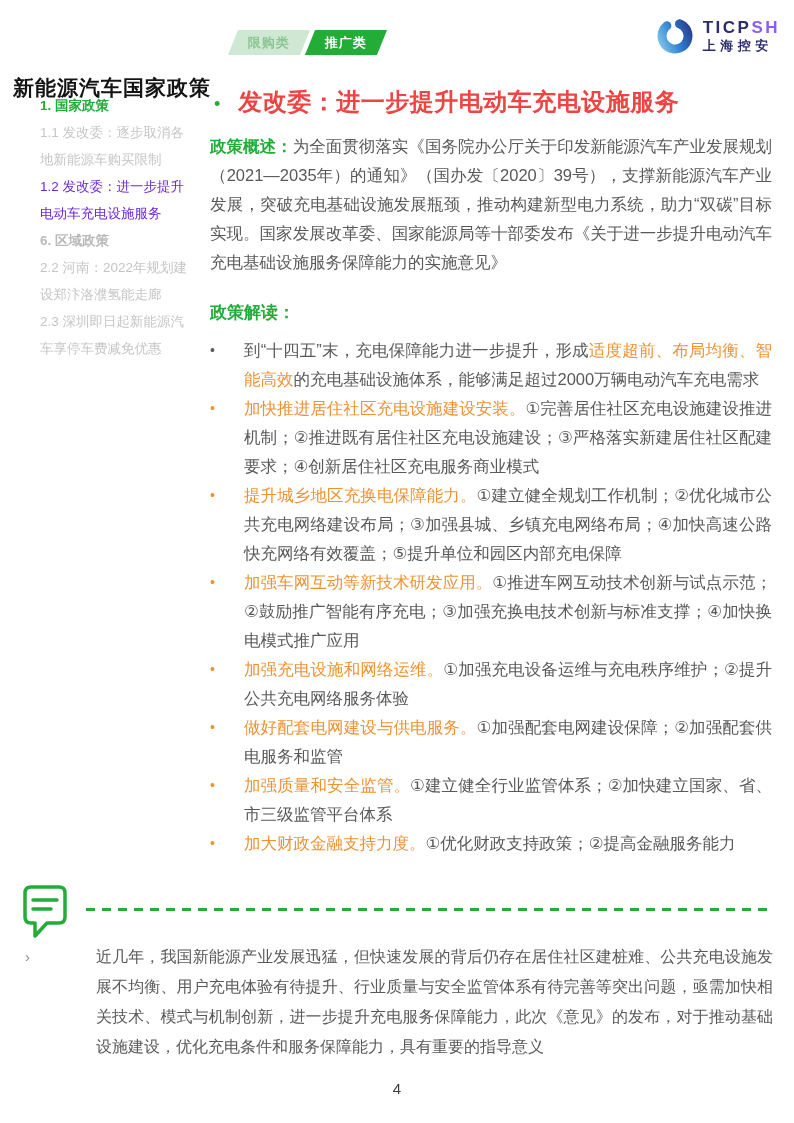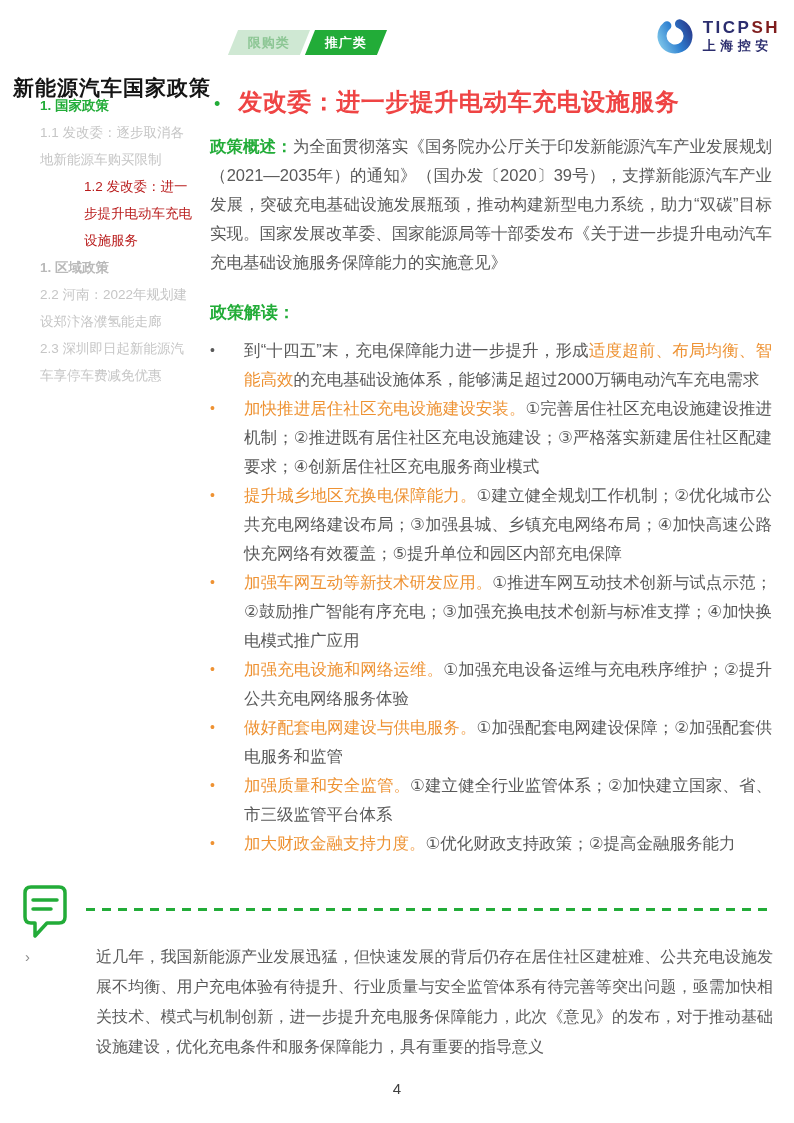--- a/index.html
+++ b/index.html
@@ -20,28 +20,28 @@
   }
   .tag .tag-label{display:inline-block;transform:skewX(22deg);
     font-size:13px;font-weight:700;letter-spacing:1px;}
   .tag.inactive{background:#cfe8d3;}
   .tag.inactive .tag-label{color:#8cc694;}
   .tag.active{background:#22ac38;}
   .tag.active .tag-label{color:#ffffff;}
   .logo{position:absolute;right:14px;top:16px;display:flex;align-items:center;}
   .logo-text{margin-left:8px;display:flex;flex-direction:column;line-height:1.15;}
   .logo-en{font-size:17px;font-weight:700;letter-spacing:2.5px;color:#2b2d6e;}
-  .logo-en .accent{color:#7f1d1d;}
+  .logo-en .accent{color:#8b5cf6;}
   .logo-cn{font-size:13px;font-weight:700;letter-spacing:4.5px;color:#2b2d6e;margin-top:2px;}
   
   .sidebar{position:absolute;left:40px;top:92px;width:152px;}
   .side-item{font-size:13.5px;line-height:27px;cursor:pointer;}
   .side-item.section-active{color:#22ac38;font-weight:700;}
   .side-item.section-inactive{color:#b9b9b9;font-weight:700;}
-  .side-item.active{color:#b91c1c;margin-left:44px;}
+  .side-item.active{color:#6d28d9;}
   .side-item.inactive{color:#c6c6c6;}
   
   .main{position:absolute;left:210px;top:86px;width:562px;}
   .main-heading{display:flex;align-items:baseline;margin:0 0 4px 0;}
   .hbullet{color:#22ac38;font-size:18px;margin:0 18px 0 4px;}
   .main-heading h1{
     margin:0;font-size:24px;font-weight:700;color:#ef4444;letter-spacing:0.5px;
   }
   .para{
     margin:14px 0 0 0;font-size:16.5px;line-height:29px;color:#595959;
@@ -100,21 +100,21 @@
   <div class="logo-text">
     <div class="logo-en"><span>TICP</span><span class="accent">SH</span></div>
     <div class="logo-cn">上海控安</div>
   </div>
 </div>
 
 <div class="sidebar">
     <div class="side-item section-active">1. 国家政策</div>
     <div class="side-item inactive">1.1 发改委：逐步取消各地新能源车购买限制</div>
     <div class="side-item active">1.2 发改委：进一步提升电动车充电设施服务</div>
-    <div class="side-item section-inactive">1. 区域政策</div>
+    <div class="side-item section-inactive">6. 区域政策</div>
     <div class="side-item inactive">2.2 河南：2022年规划建设郑汴洛濮氢能走廊</div>
     <div class="side-item inactive">2.3 深圳即日起新能源汽车享停车费减免优惠</div>
   </div>
 
 <div class="main">
   <div class="main-heading">
     <span class="hbullet">•</span>
     <h1>发改委：进一步提升电动车充电设施服务</h1>
   </div>
 

